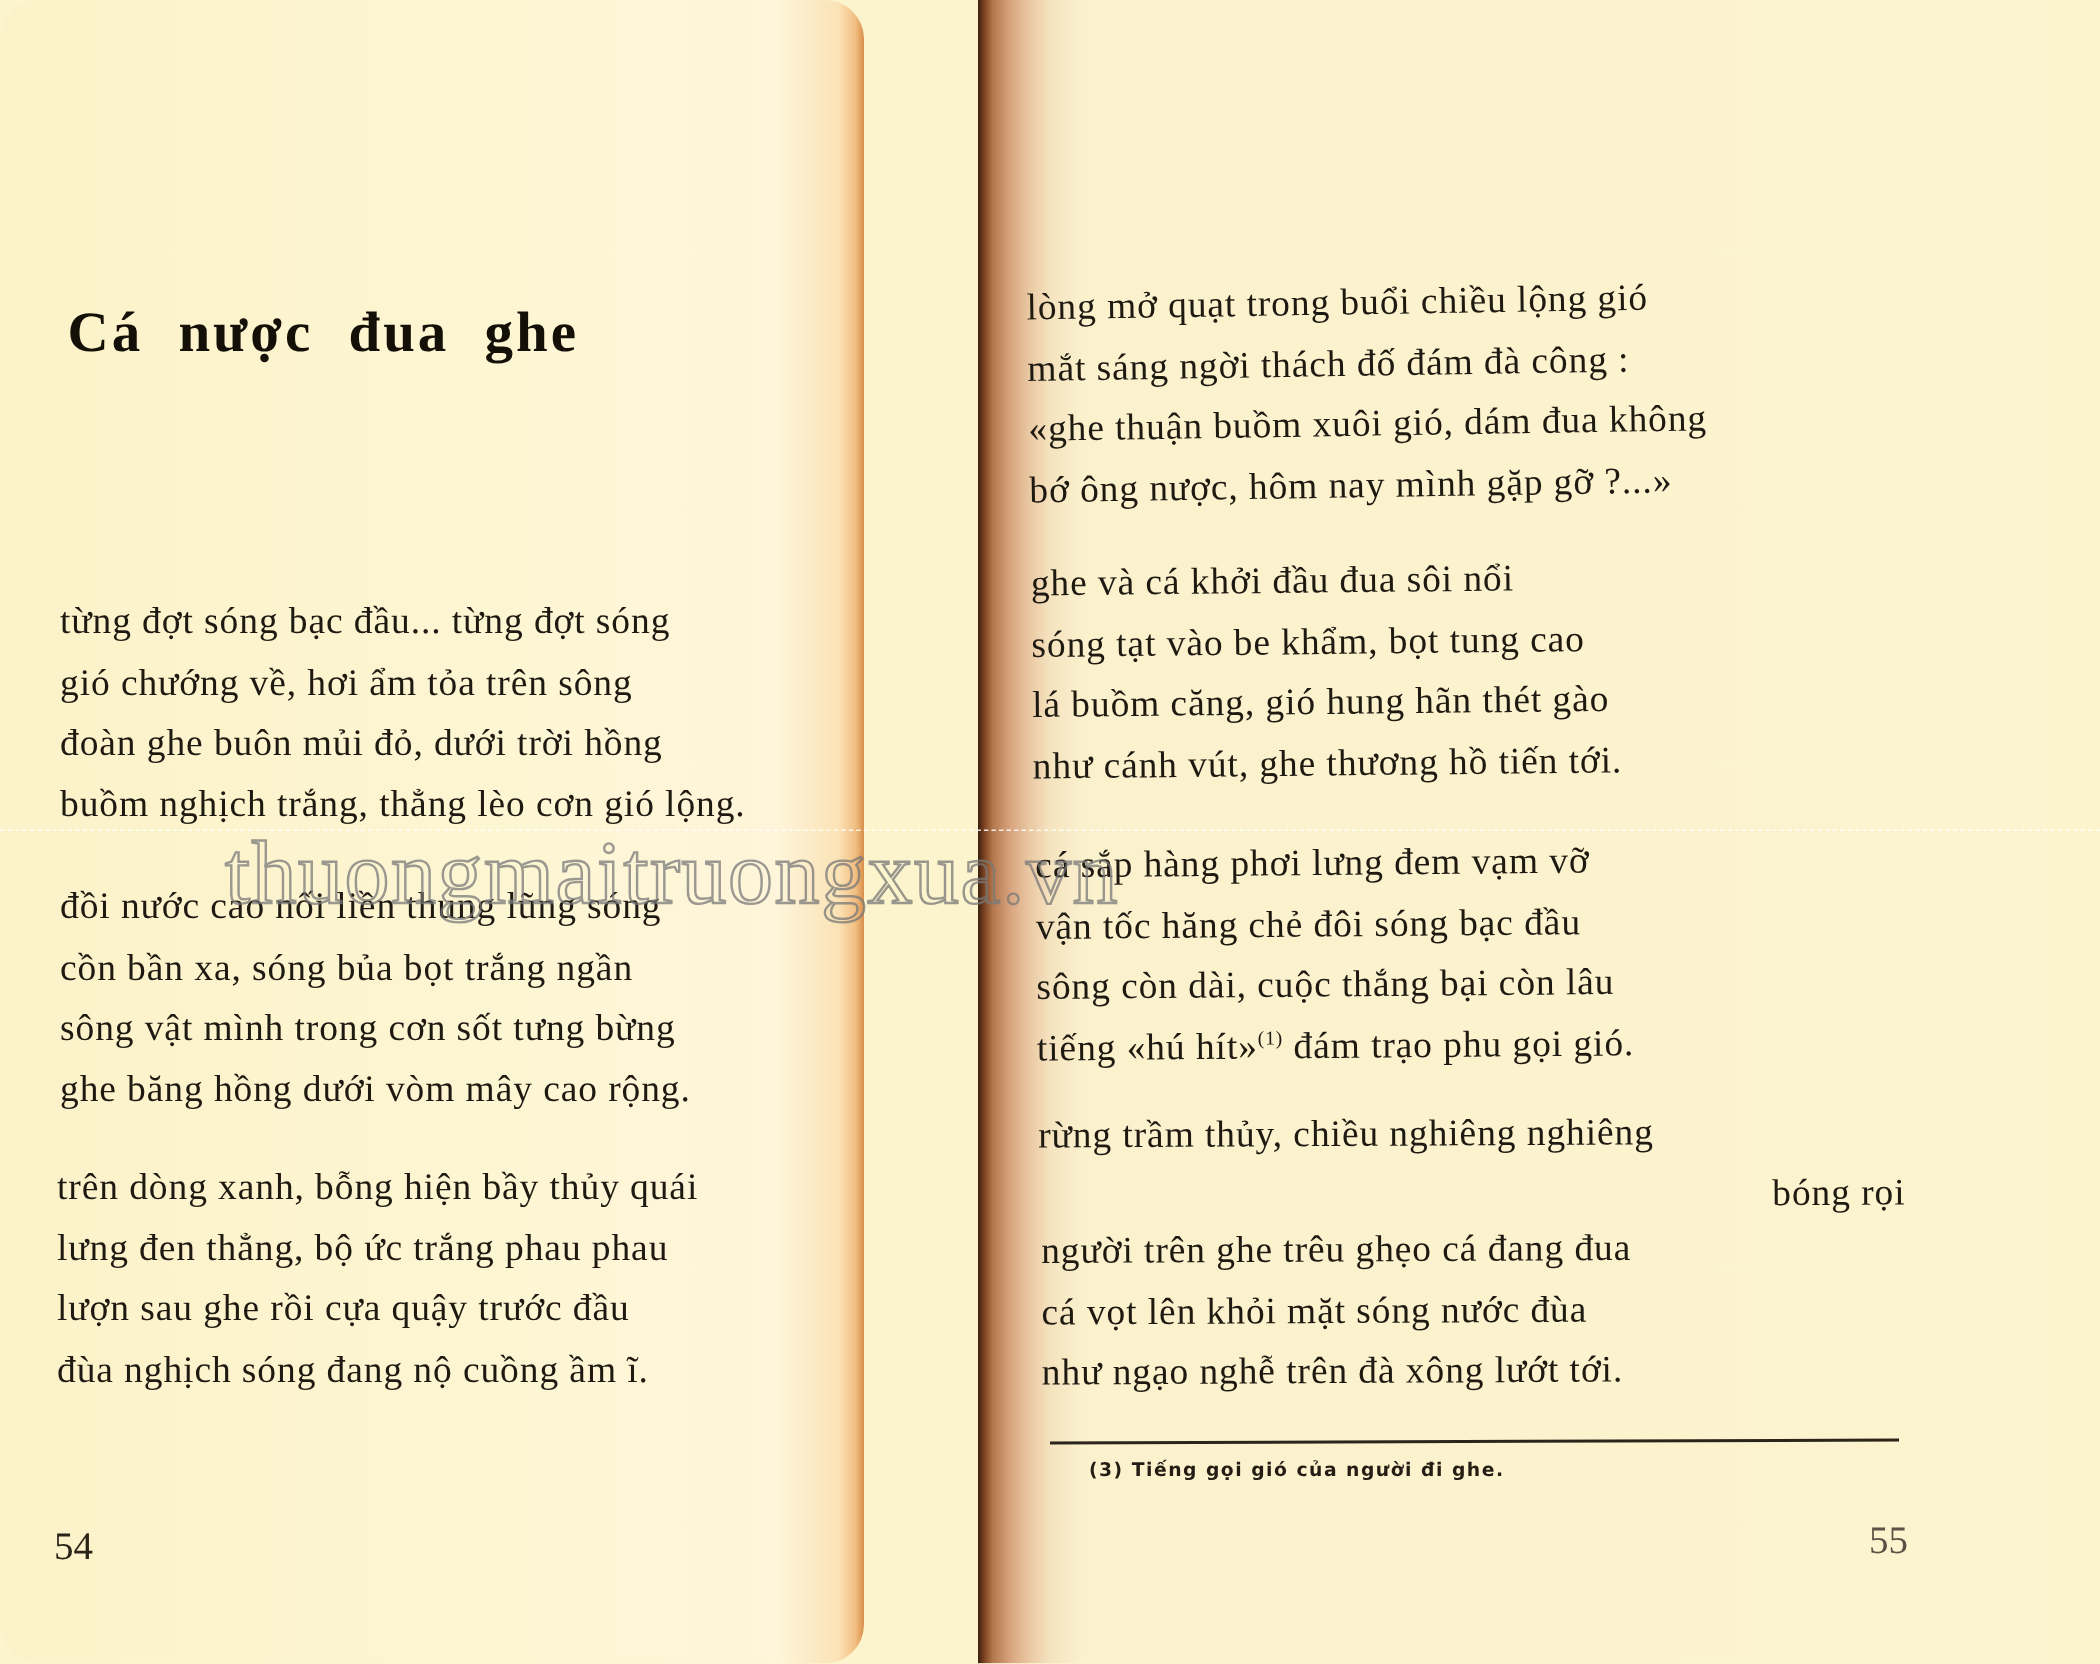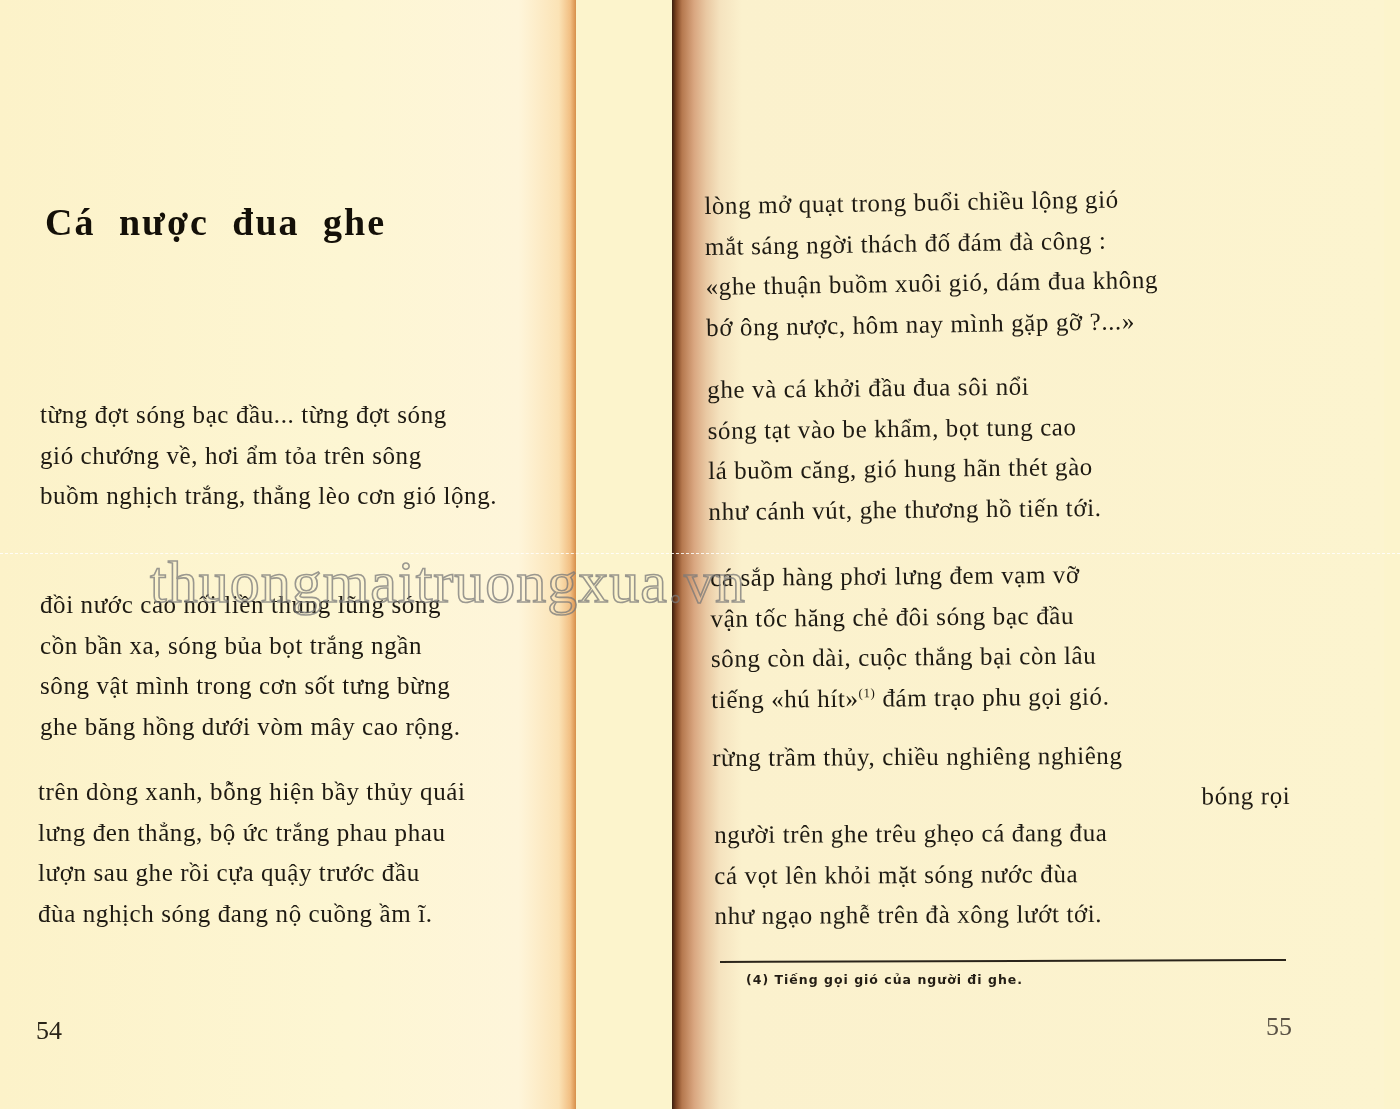--- a/index.html
+++ b/index.html
@@ -21,23 +21,24 @@
       position: absolute;
       top: 0;
       height: 1109px;
       font-family: "Liberation Serif", "DejaVu Serif", serif;
       color: #1e1a12;
     }
     .page-left {
       left: 0;
       width: 576px;
       background: linear-gradient(to right, #fcf2c9 0%, #fdf6d3 60%, #fef5da 90%, #fbe3b6 97%, #f2bf83 99%, #d78f4a 100%);
+      border-radius: 26px;
     }
     .page-right {
-      left: 672px;
+      left: 652px;
       width: 712px;
       background: linear-gradient(to right, #3a1e0e 0px, #7a4220 4px, #b5784e 10px, #d9a680 22px, #e9c8a2 34px, #f5e3bf 48px, #fbf1cd 70px, #fcf4cf 100%);
     }
     .title {
       position: absolute;
       left: 45px;
       top: 200px;
       font-family: "Liberation Serif", "DejaVu Serif", serif;
       font-weight: bold;
       font-size: 38px;
@@ -131,20 +132,21 @@
 <body>
 
 <div class="spread">
 
   <div class="page page-left">
     <h1 class="title">Cá nược đua ghe</h1>
 
     <ul class="stanza s-l1">
       <li class="line">từng đợt sóng bạc đầu... từng đợt sóng</li>
       <li class="line">gió chướng về, hơi ẩm tỏa trên sông</li>
+      <li class="line">đoàn ghe buôn mủi đỏ, dưới trời hồng</li>
       <li class="line">buồm nghịch trắng, thẳng lèo cơn gió lộng.</li>
     </ul>
 
     <ul class="stanza s-l2">
       <li class="line">đồi nước cao nối liền thung lũng sóng</li>
       <li class="line">cồn bần xa, sóng bủa bọt trắng ngần</li>
       <li class="line">sông vật mình trong cơn sốt tưng bừng</li>
       <li class="line">ghe băng hồng dưới vòm mây cao rộng.</li>
     </ul>
 
@@ -186,20 +188,20 @@
       <li class="line right">bóng rọi</li>
     </ul>
 
     <ul class="stanza s-r5">
       <li class="line">người trên ghe trêu ghẹo cá đang đua</li>
       <li class="line">cá vọt lên khỏi mặt sóng  nước đùa</li>
       <li class="line">như ngạo nghễ trên đà xông lướt tới.</li>
     </ul>
 
     <div class="footnote-rule"></div>
-    <div class="footnote">(4) Tiếng gọi gió của người đi ghe.</div>
+    <div class="footnote">(3) Tiếng gọi gió của người đi ghe.</div>
 
     <div class="page-number pn-right">55</div>
   </div>
 
   <div class="watermark">thuongmaitruongxua.vn</div>
   <div class="watermark-dash"></div>
 </div>
 
 </body></html>

